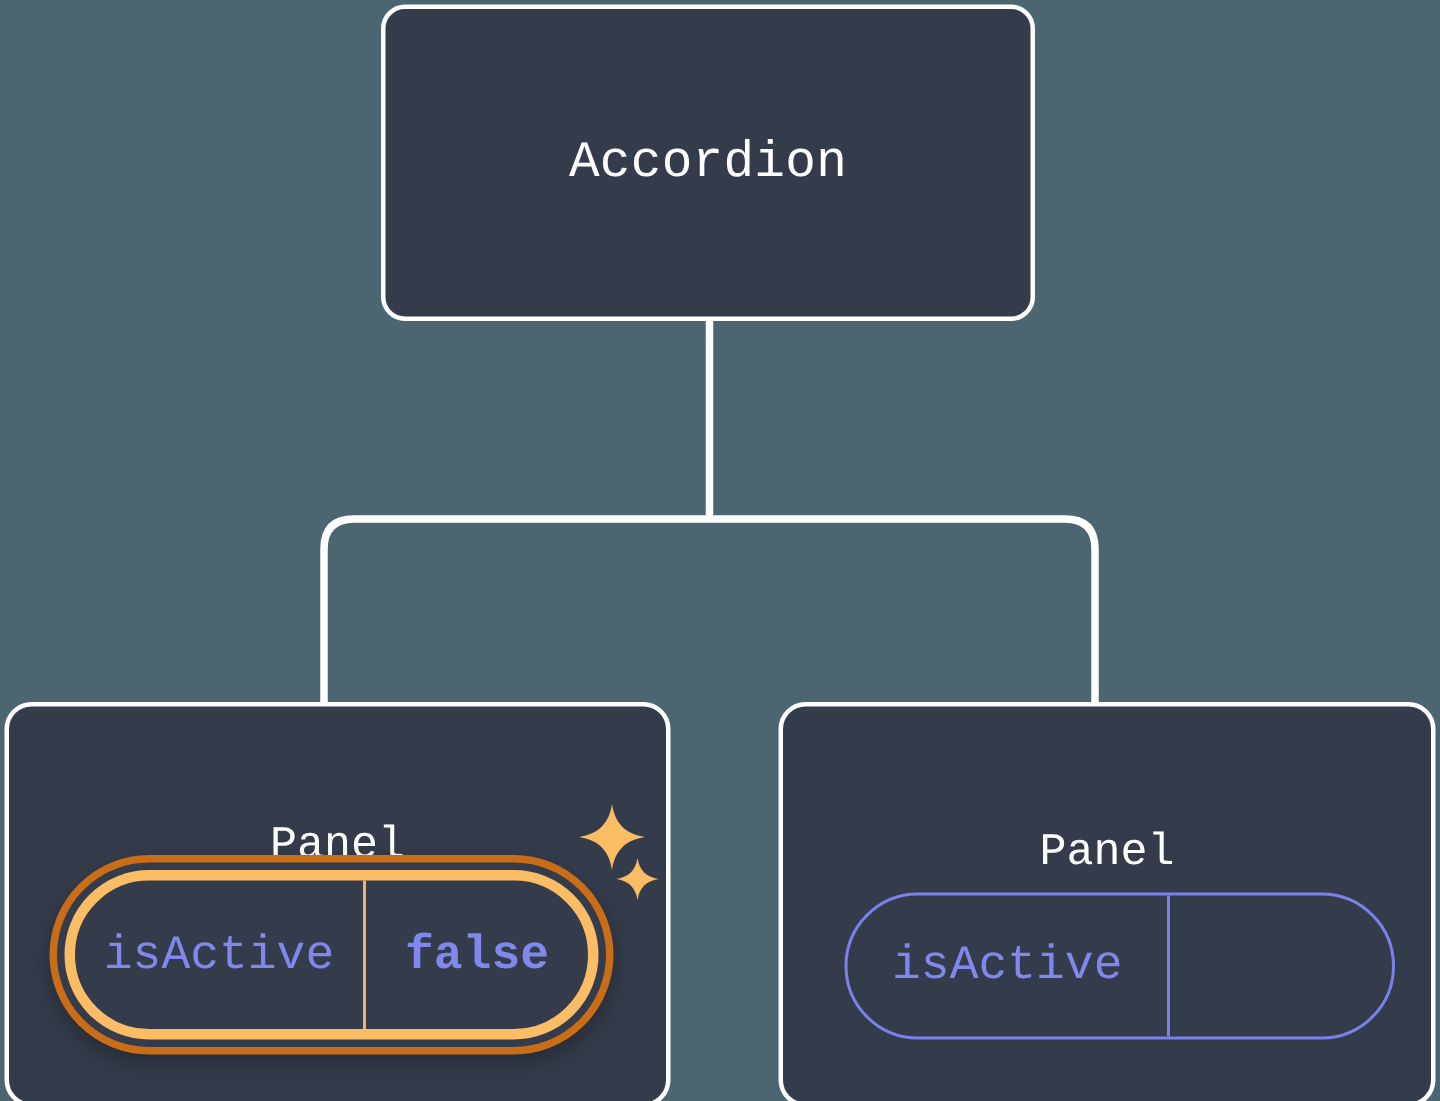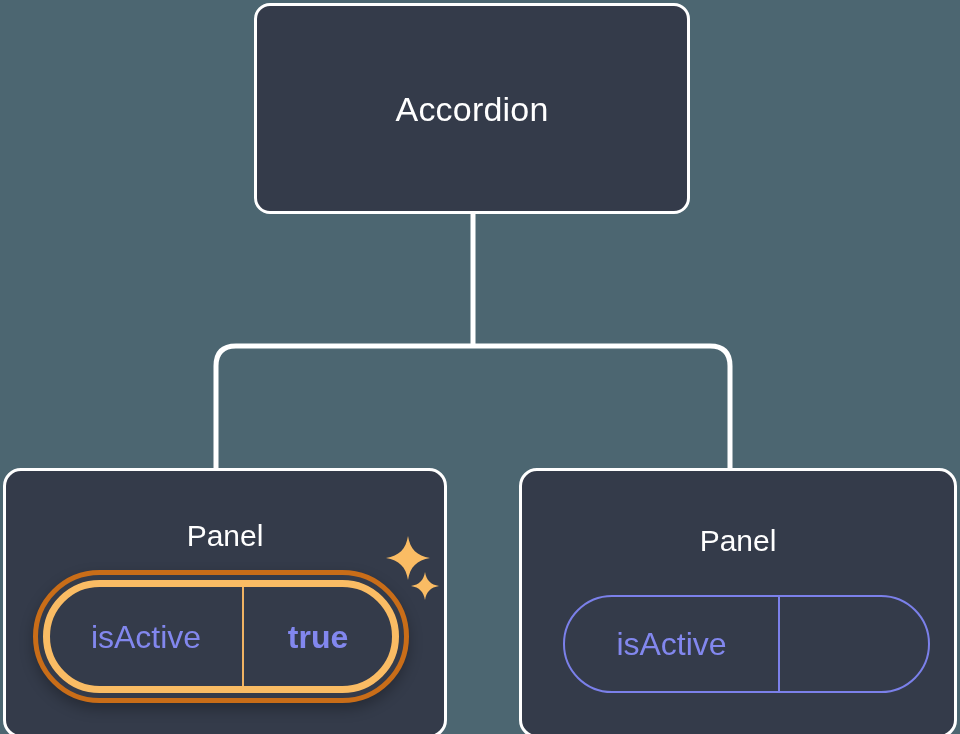--- a/index.html
+++ b/index.html
@@ -13,20 +13,21 @@
     background: #4c6671;
     font-family: "Liberation Sans", "DejaVu Sans", sans-serif;
     overflow: hidden;
     position: relative;
   }
 
   #stage {
     position: relative;
     width: 960px;
     height: 704px;
+    font-family: Liberation Mono, monospace;
   }
 
   
   #connectors {
     position: absolute;
     left: 0;
     top: 0;
     width: 960px;
     height: 734px;
     pointer-events: none;
@@ -72,20 +73,21 @@
 
   .node-title-leaf {
     position: absolute;
     left: 0;
     right: 0;
     text-align: center;
     color: #ffffff;
     font-size: 30px;
     font-weight: 400;
     line-height: 1;
+    margin-top: 28px;
   }
   .node-leaf-left  .node-title-leaf { top: 50px; }
   .node-leaf-right .node-title-leaf { top: 55px; }
 
   
   .pill {
     position: absolute;
     display: flex;
     align-items: stretch;
     box-sizing: border-box;
@@ -211,21 +213,21 @@
   </div>
 
   <div class="node node-leaf node-leaf-left">
     <div class="node-title-leaf">Panel</div>
   </div>
 
   <div class="pill-highlight-wrap">
     <div class="pill-highlight">
       <div class="pill-highlight-inner">
         <div class="pill-key">isActive</div>
-        <div class="pill-val">true</div>
+        <div class="pill-val">false</div>
       </div>
     </div>
   </div>
 
   <svg class="sparkle sparkle-large" viewBox="0 0 44 44">
     <path d="M22 0 C24 13 31 20 44 22 C31 24 24 31 22 44 C20 31 13 24 0 22 C13 20 20 13 22 0 Z" fill="#fabc64"></path>
   </svg>
   <svg class="sparkle sparkle-small" viewBox="0 0 28 28">
     <path d="M14 0 C15.4 8.3 19.7 12.6 28 14 C19.7 15.4 15.4 19.7 14 28 C12.6 19.7 8.3 15.4 0 14 C8.3 12.6 12.6 8.3 14 0 Z" fill="#fabc64"></path>
   </svg>

